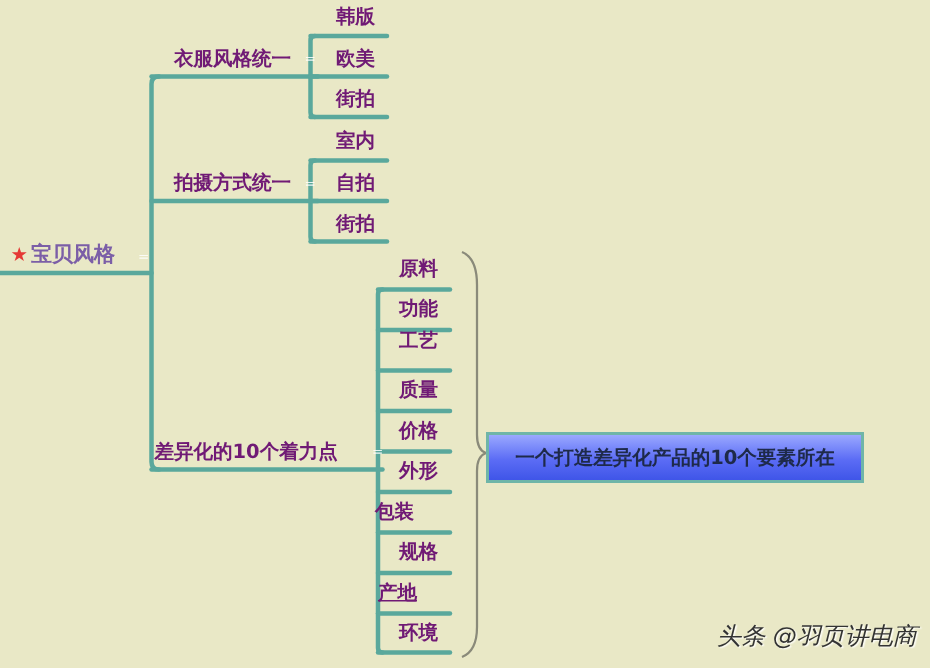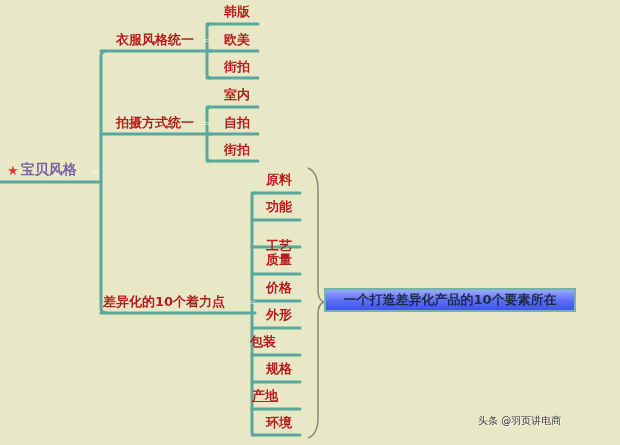--- a/index.html
+++ b/index.html
@@ -3,41 +3,41 @@
   <meta charset="utf-8">
   <style>
     html, body { margin: 0; padding: 0; }
     body {
       width: 620px; height: 445px; position: relative; overflow: hidden;
       background: #e9e8c6;
       font-family: "DejaVu Sans", "Liberation Sans", sans-serif;
     }
     svg.lines { position: absolute; left: 0; top: 0; width: 620px; height: 445px; }
     .node {
-      position: absolute; font-size: 13px; font-weight: bold; color: #b91c1c;
+      position: absolute; font-size: 13px; font-weight: bold; color: #701a75;
       white-space: nowrap; line-height: 16px;
     }
     .root {
       position: absolute; left: 7px; top: 161px; font-size: 14px; font-weight: bold;
       color: #7b5ea7; white-space: nowrap; display: flex; align-items: center;
     }
     .root .star { color: #e53935; font-size: 13px; margin-right: 2px; }
     .collapse {
       position: absolute; font-size: 9px; color: #fff; opacity: 0.85; line-height: 9px;
     }
     .summary {
-      position: absolute; left: 324px; top: 288px; width: 252px; height: 24px;
+      position: absolute; left: 324px; top: 288px; width: 252px; height: 34px;
       background: linear-gradient(to bottom, #9aa8ff 0%, #5b6cf5 55%, #3f55e8 100%);
       border: 2px solid #6fb5a8; box-sizing: border-box;
       display: flex; align-items: center; justify-content: center;
       font-size: 13px; font-weight: bold; color: #1e2a4a; white-space: nowrap;
     }
     .watermark {
-      position: absolute; left: 478px; top: 414px; font-size: 10px; color: #333;
-      text-shadow: 1px 1px 1px #fff; white-space: nowrap;
+      position: absolute; left: 478px; top: 414px; font-size: 16px; color: #333;
+      text-shadow: 1px 1px 1px #fff; white-space: nowrap; font-style: italic;
     }
   </style>
 </head>
 <body>
 
 <svg class="lines" viewBox="0 0 620 445">
   <g fill="none" stroke="#5aa89c" stroke-width="3" stroke-linecap="round">
 
     <path d="M0 182 H101"></path>
 
@@ -87,21 +87,21 @@
 <div class="node" style="left:116px;top:115px;">拍摄方式统一</div>
 <span class="collapse" style="left:203px;top:119px;">=</span>
 <div class="node" style="left:224px;top:87px;">室内</div>
 <div class="node" style="left:224px;top:115px;">自拍</div>
 <div class="node" style="left:224px;top:142px;">街拍</div>
 
 <div class="node" style="left:103px;top:294px;">差异化的10个着力点</div>
 <span class="collapse" style="left:248px;top:298px;">=</span>
 <div class="node" style="left:266px;top:172px;">原料</div>
 <div class="node" style="left:266px;top:199px;">功能</div>
-<div class="node" style="left:266px;top:238px;text-align:center;">工艺</div>
+<div class="node" style="left:266px;top:220px;text-align:center;">工艺</div>
 <div class="node" style="left:266px;top:253px;font-family:Liberation Mono, monospace;">质量</div>
 <div class="node" style="left:266px;top:280px;text-align:right;">价格</div>
 <div class="node" style="left:266px;top:307px;">外形</div>
 <div class="node" style="left:250px;top:334px;">包装</div>
 <div class="node" style="left:266px;top:361px;">规格</div>
 <div class="node" style="left:252px;top:388px;text-decoration:underline;">产地</div>
 <div class="node" style="left:266px;top:415px;">环境</div>
 
 <div class="summary">
   <span>一个打造差异化产品的10个要素所在</span>

